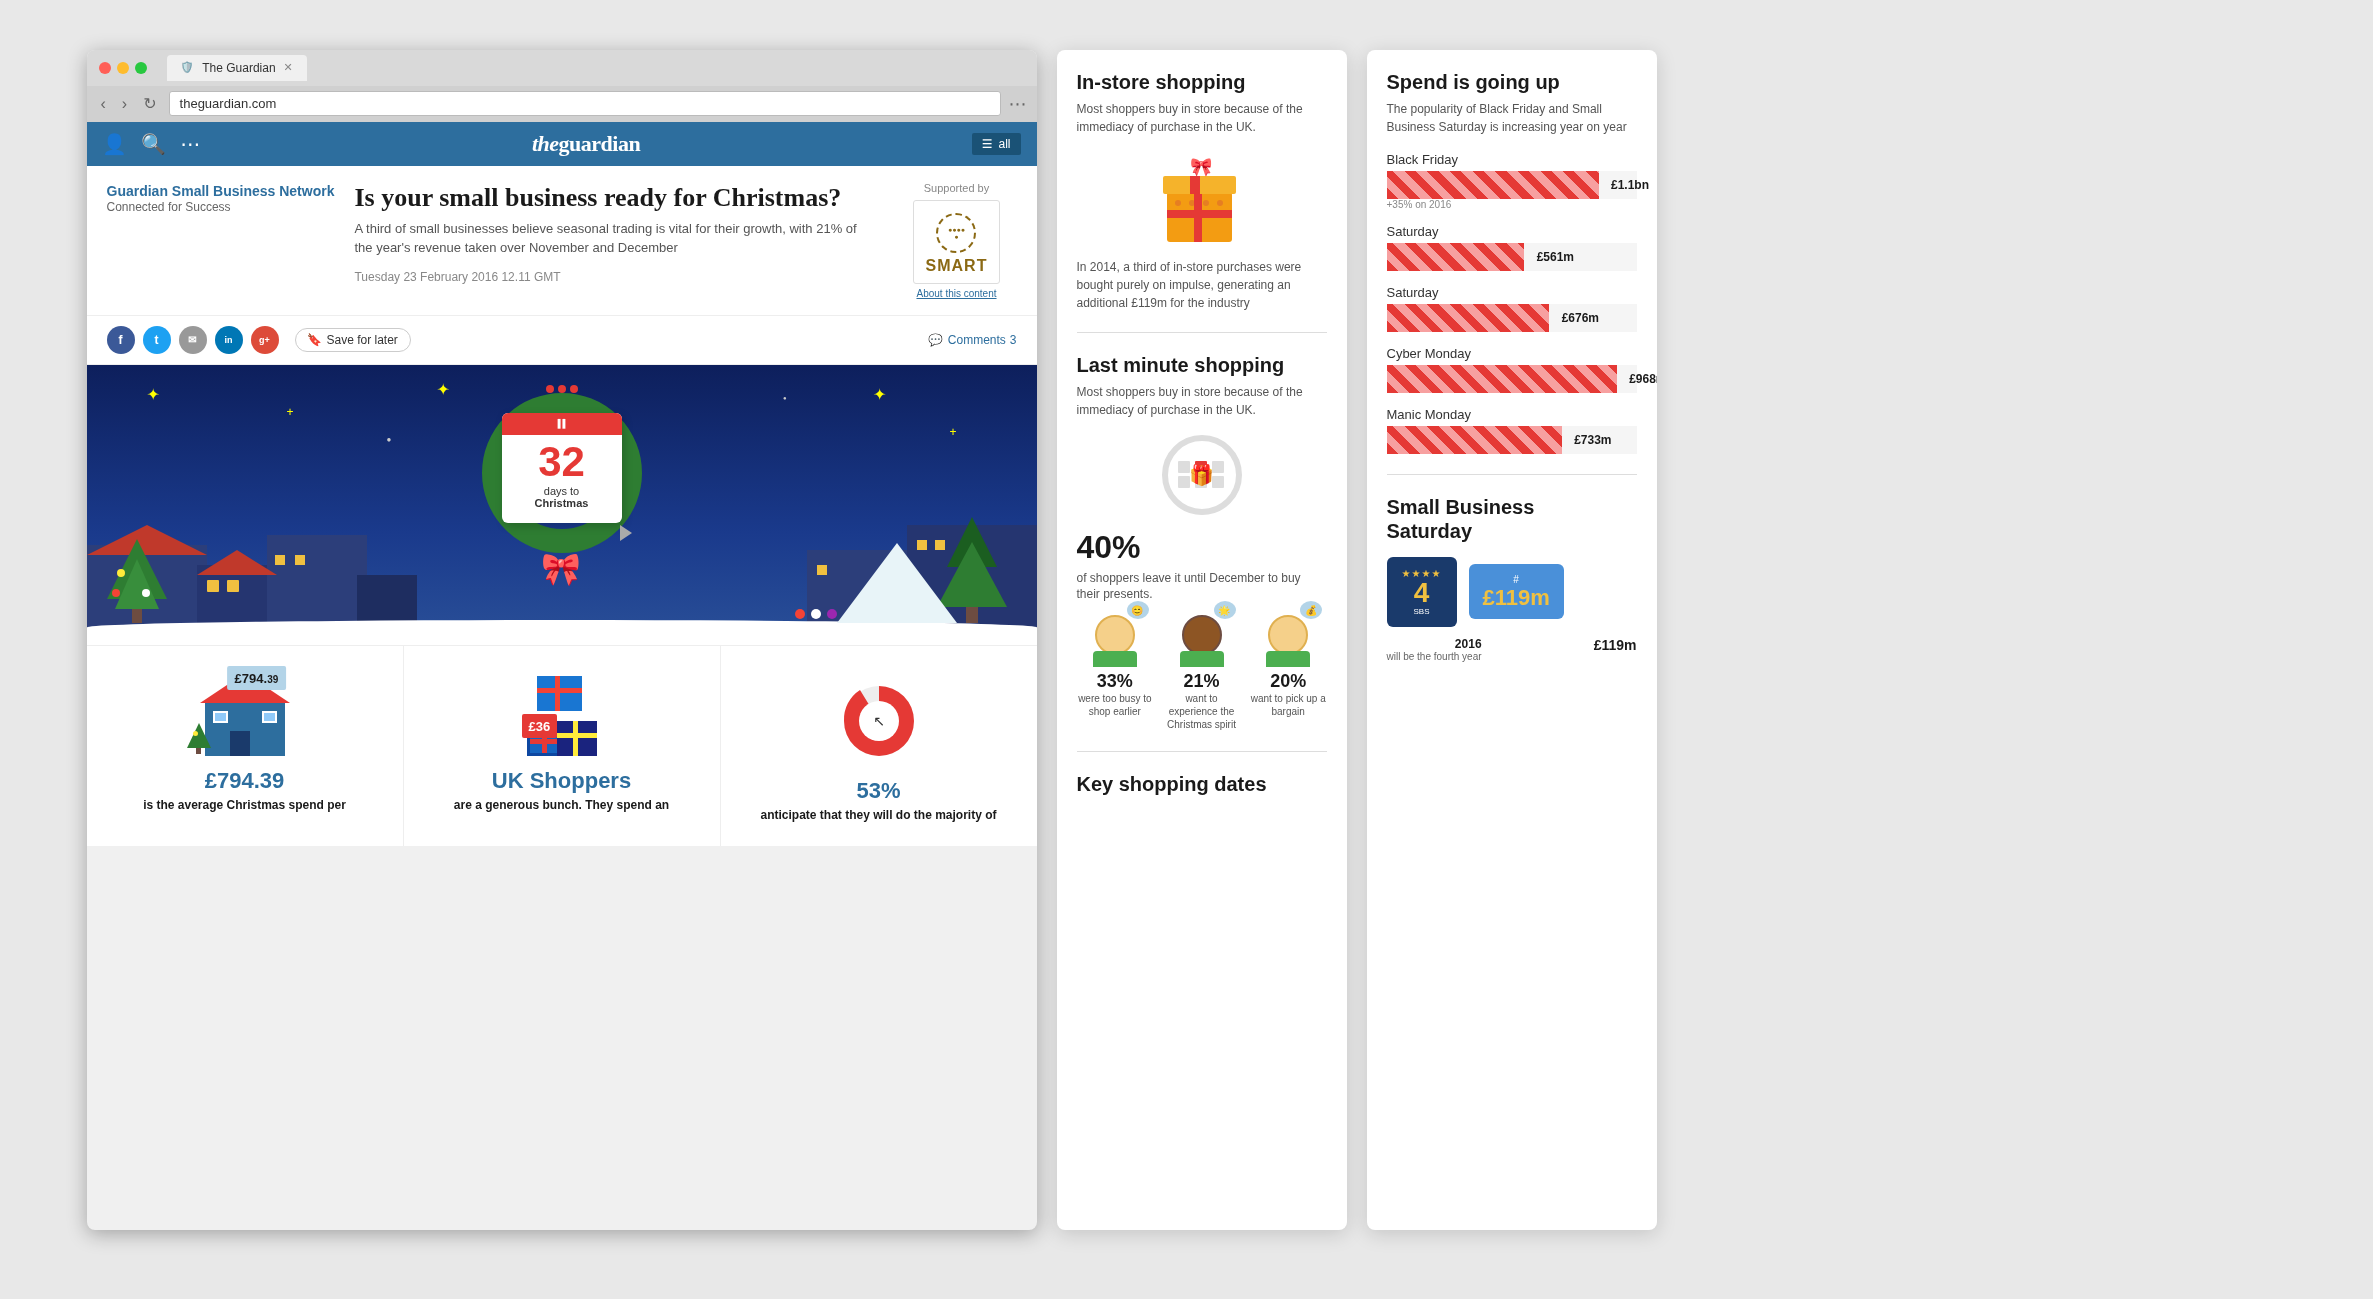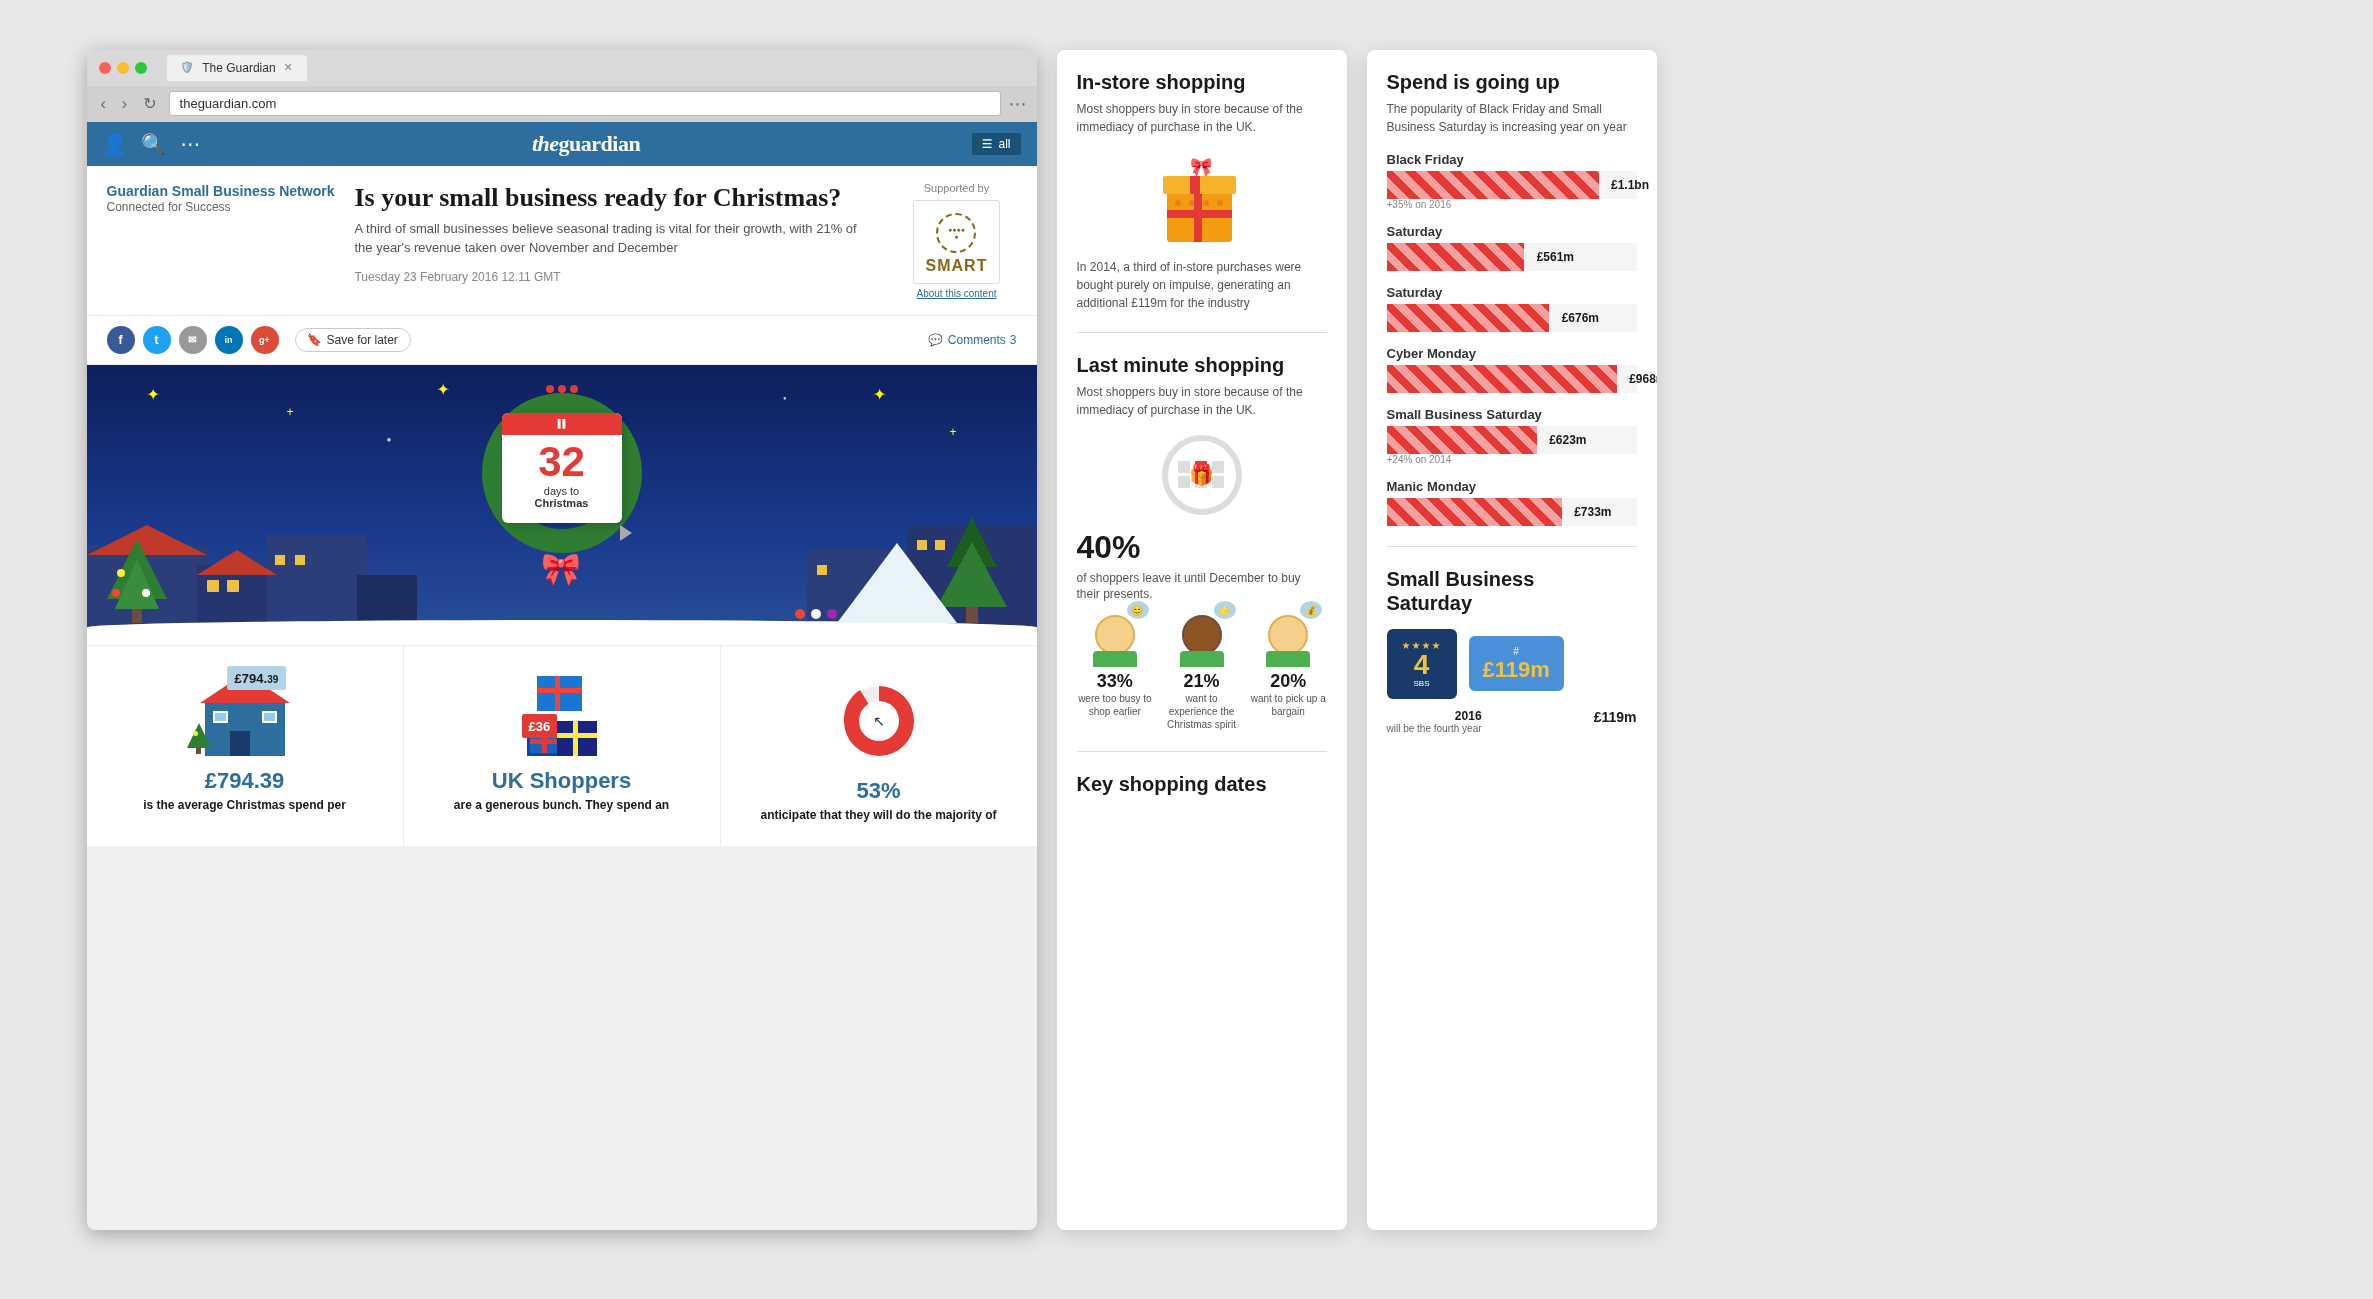--- a/index.html
+++ b/index.html
@@ -414,21 +414,21 @@
 
     
     .bar-chart-item {
       margin-bottom: 14px;
     }
 
     .bar-label {
       font-size: 13px;
       color: #333;
       margin-bottom: 4px;
-      font-weight: bold;
+      font-weight: normal;
     }
 
     .bar-track {
       position: relative;
       height: 28px;
       background: #f5f5f5;
     }
 
     .bar-fill {
       height: 100%;
@@ -899,29 +899,20 @@
 
       <div class="bar-chart-item">
         <div class="bar-label">Cyber Monday</div>
         <div class="bar-track">
           <div class="bar-fill" style="width:92%;">
             <span class="bar-value">£968m</span>
           </div>
         </div>
       </div>
 
-      <div class="bar-chart-item">
-        <div class="bar-label">Small Business Saturday</div>
-        <div class="bar-track">
-          <div class="bar-fill" style="width:60%;">
-            <span class="bar-value">£623m</span>
-          </div>
-        </div>
-        <div class="bar-note">+24% on 2014</div>
-      </div>
 
       <div class="bar-chart-item">
         <div class="bar-label">Manic Monday</div>
         <div class="bar-track">
           <div class="bar-fill" style="width:70%;">
             <span class="bar-value">£733m</span>
           </div>
         </div>
       </div>
     </div>

